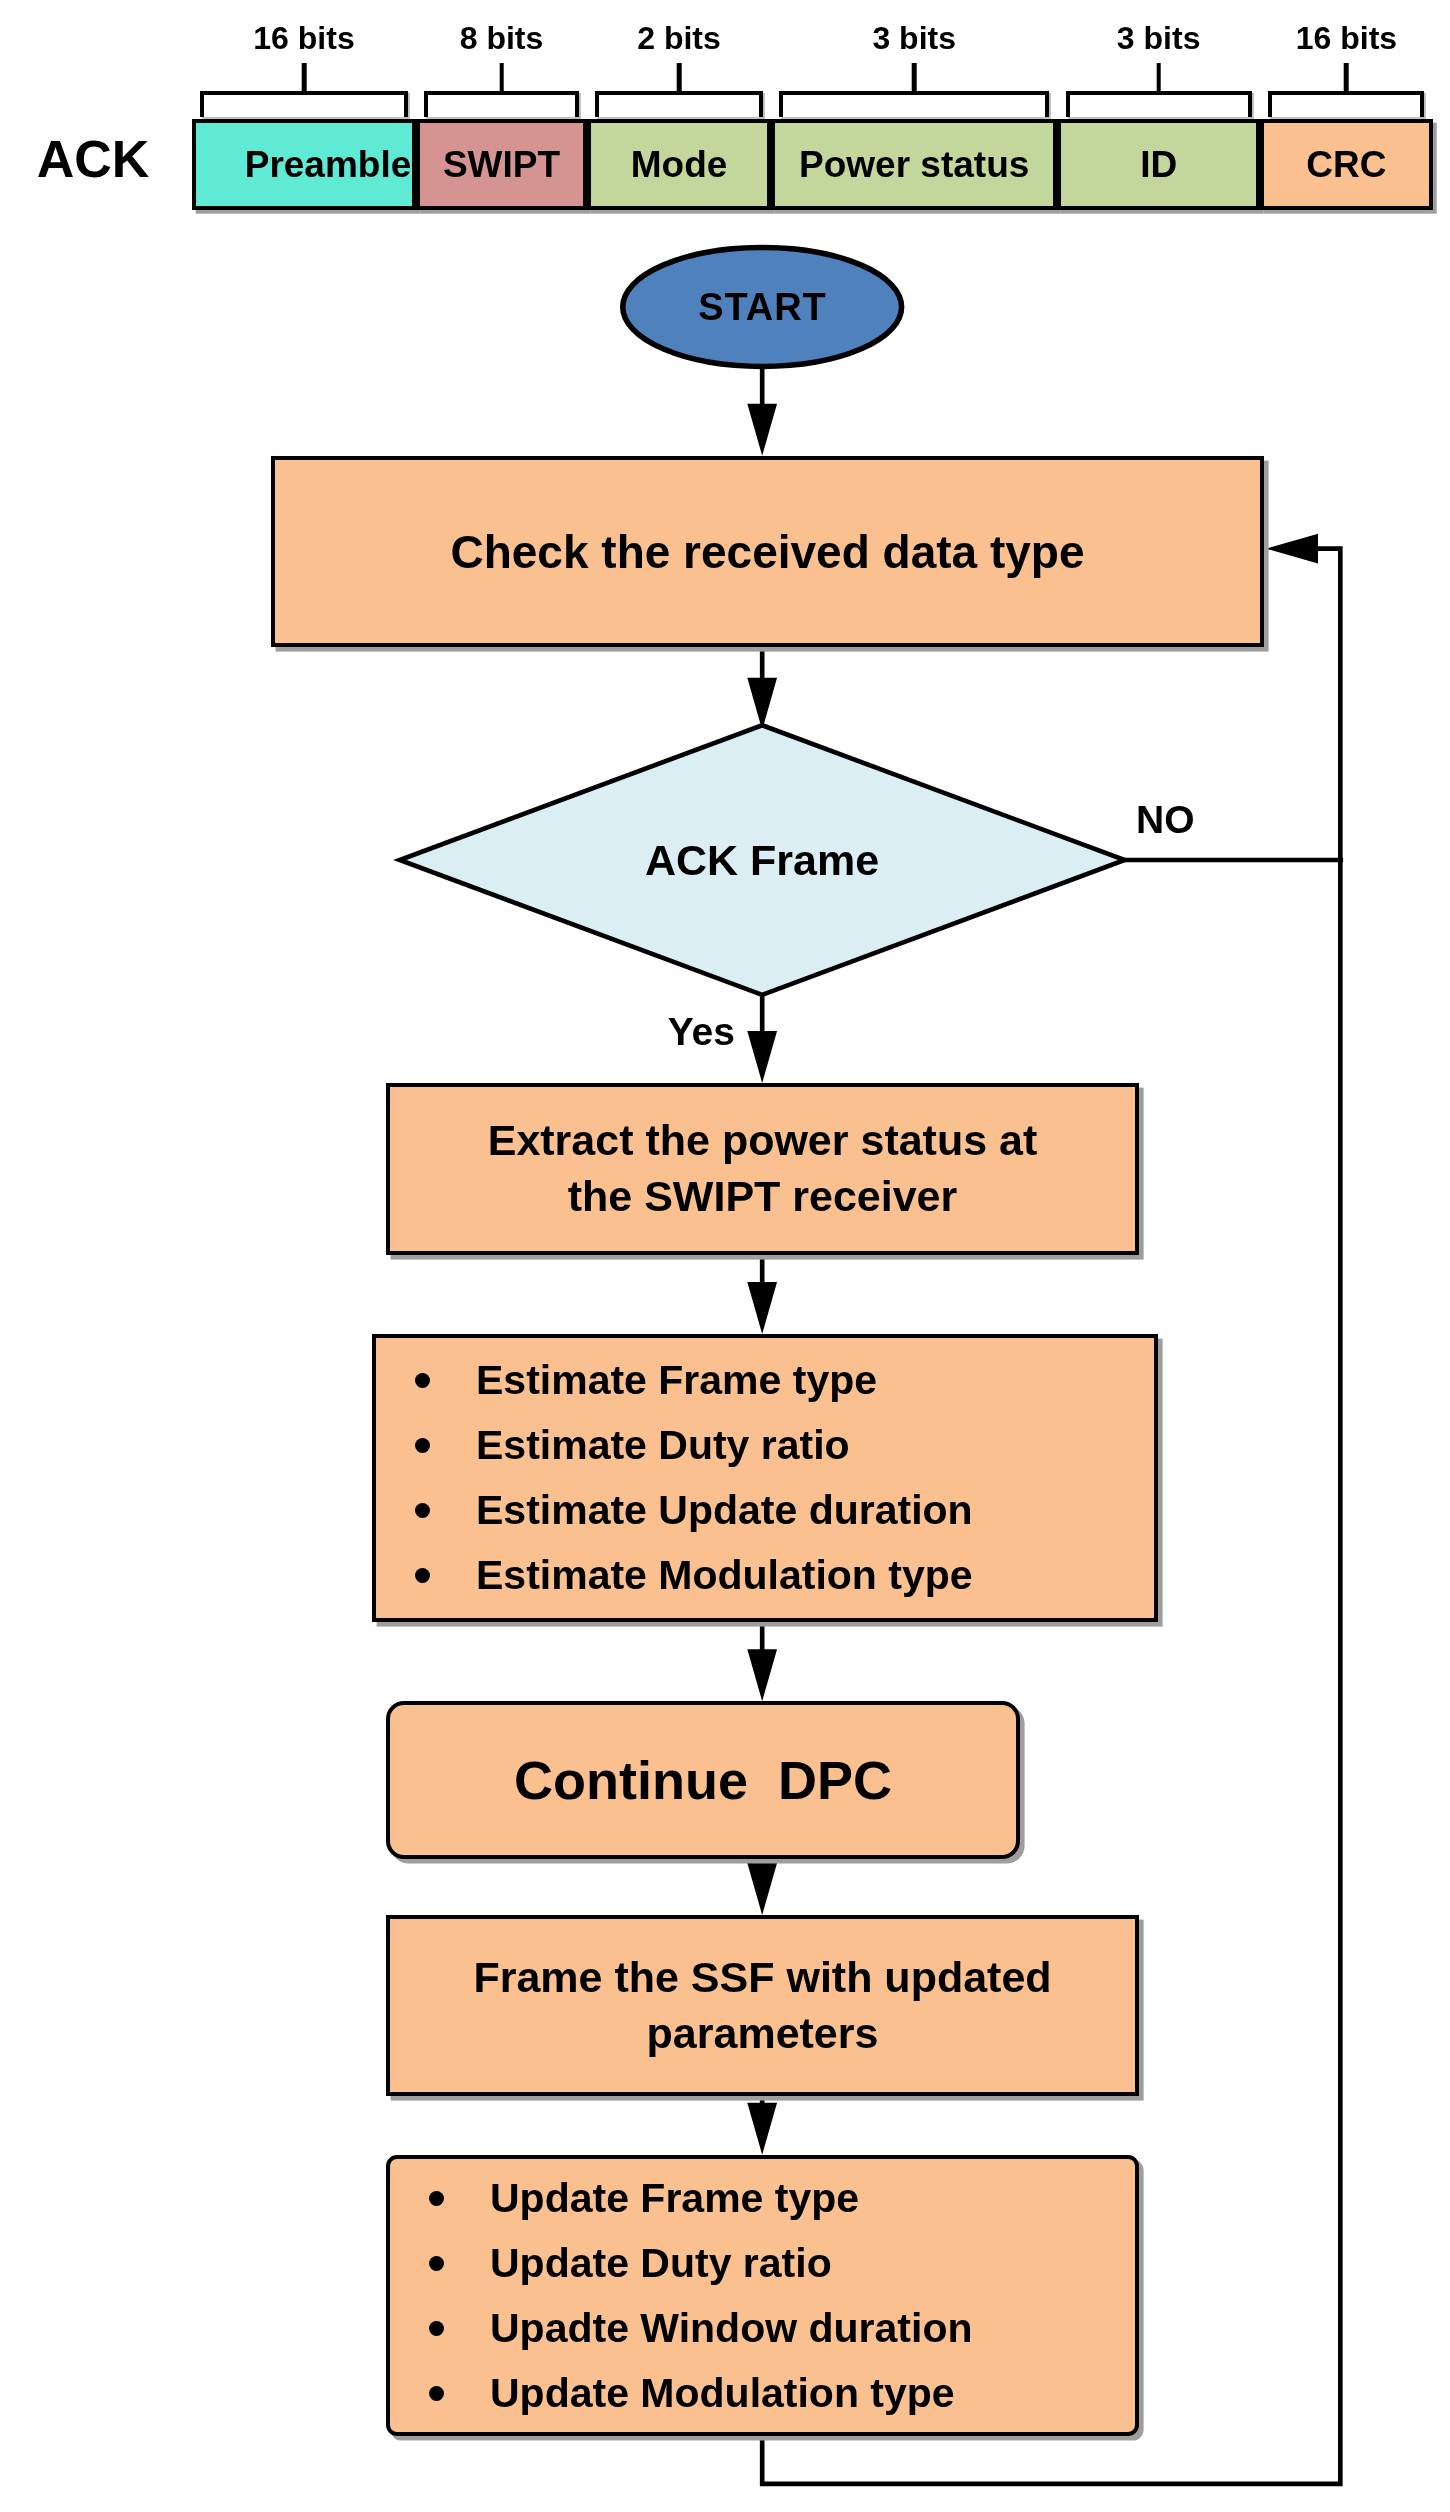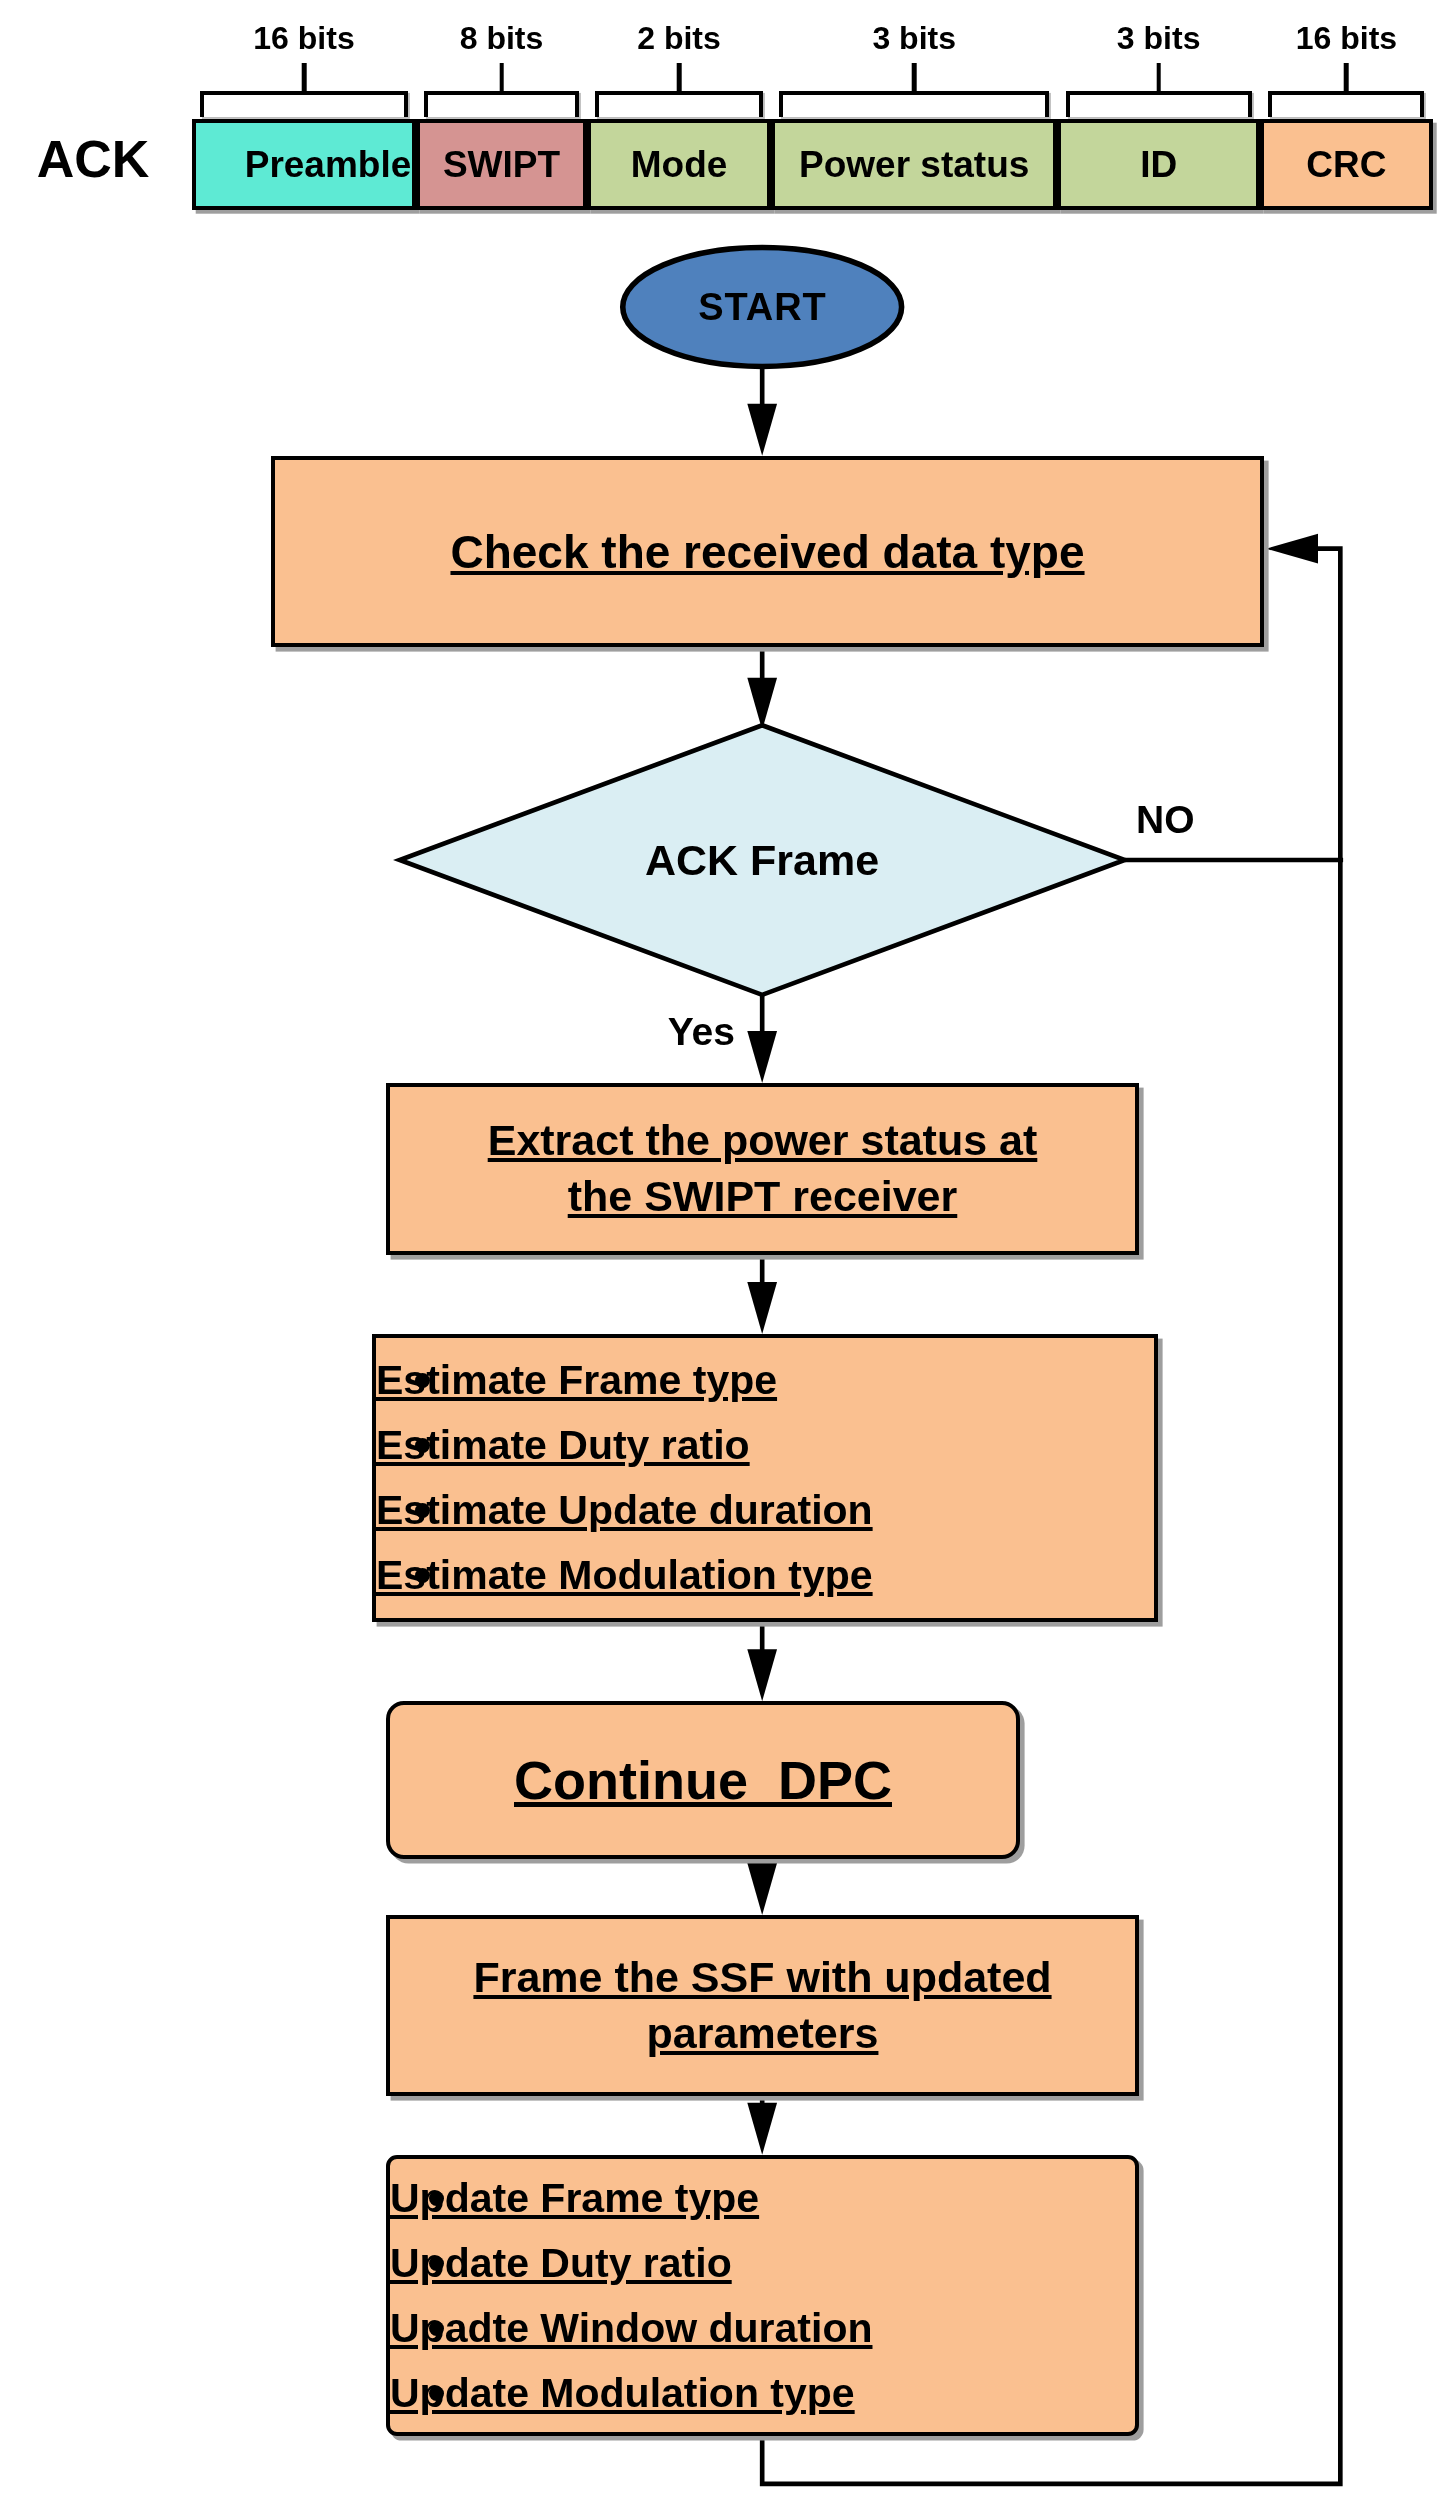--- a/index.html
+++ b/index.html
@@ -20,31 +20,31 @@
                  box-shadow:1.9px 1.9px 0 #bdbdbd;}
   .fcell{height:91px;box-sizing:border-box;border:4.6px solid #000;
          display:flex;align-items:center;justify-content:center;
          font-size:37px;box-shadow:3.7px 3.7px 0 #9e9e9e;}
   #ack-label{position:absolute;left:0px;top:113px;width:186px;height:91px;
              display:flex;align-items:center;justify-content:center;font-size:52px;}
   
   #wires{position:absolute;left:0;top:0;}
   .fbox{position:absolute;box-sizing:border-box;border:4.6px solid #000;
         display:flex;flex-direction:column;align-items:center;justify-content:center;
-        text-align:center;box-shadow:4.6px 4.6px 0 #9e9e9e;text-decoration:underline;}
+        text-align:center;box-shadow:4.6px 4.6px 0 #9e9e9e;}
   .fbox .l1,.fbox .l2{line-height:1.3;}
   #box-check{left:271px;top:456px;width:993px;height:191px;font-size:46px;}
   #box-extract{left:386px;top:1083px;width:753px;height:172px;font-size:43px;}
   #box-estimate{left:372px;top:1334px;width:786px;height:288px;}
   #box-continue{left:386px;top:1701px;width:634px;height:158px;font-size:54px;white-space:pre;border-radius:18px;}
   #box-ssf{left:386px;top:1915px;width:753px;height:181px;font-size:43px;}
   #box-update{left:386px;top:2155px;width:753px;height:281px;}
   ul.fl-list{list-style:none;margin:0;padding:0;width:100%;}
   ul.fl-list li{position:relative;text-align:left;font-size:41px;line-height:65px;
-                }
+                padding-left:100px;}
   ul.fl-list li::before{content:"";position:absolute;left:39px;top:50%;margin-top:-7.4px;
                 width:15px;height:15px;border-radius:50%;background:#000;}
   .shape-label{position:absolute;display:flex;align-items:center;justify-content:center;
                text-align:center;}
   #start-label{left:623px;top:249px;width:279px;height:116px;font-size:38px;letter-spacing:0.9px;}
   #decision-label{left:576px;top:818px;width:372px;height:84px;font-size:43px;}
   #no-label{left:1136px;top:792px;width:112px;height:56px;font-size:39px;justify-content:flex-start;}
   #yes-label{left:586px;top:1004px;width:149px;height:56px;font-size:39px;justify-content:flex-end;padding-right:13px;}
 </style>
 </head>

